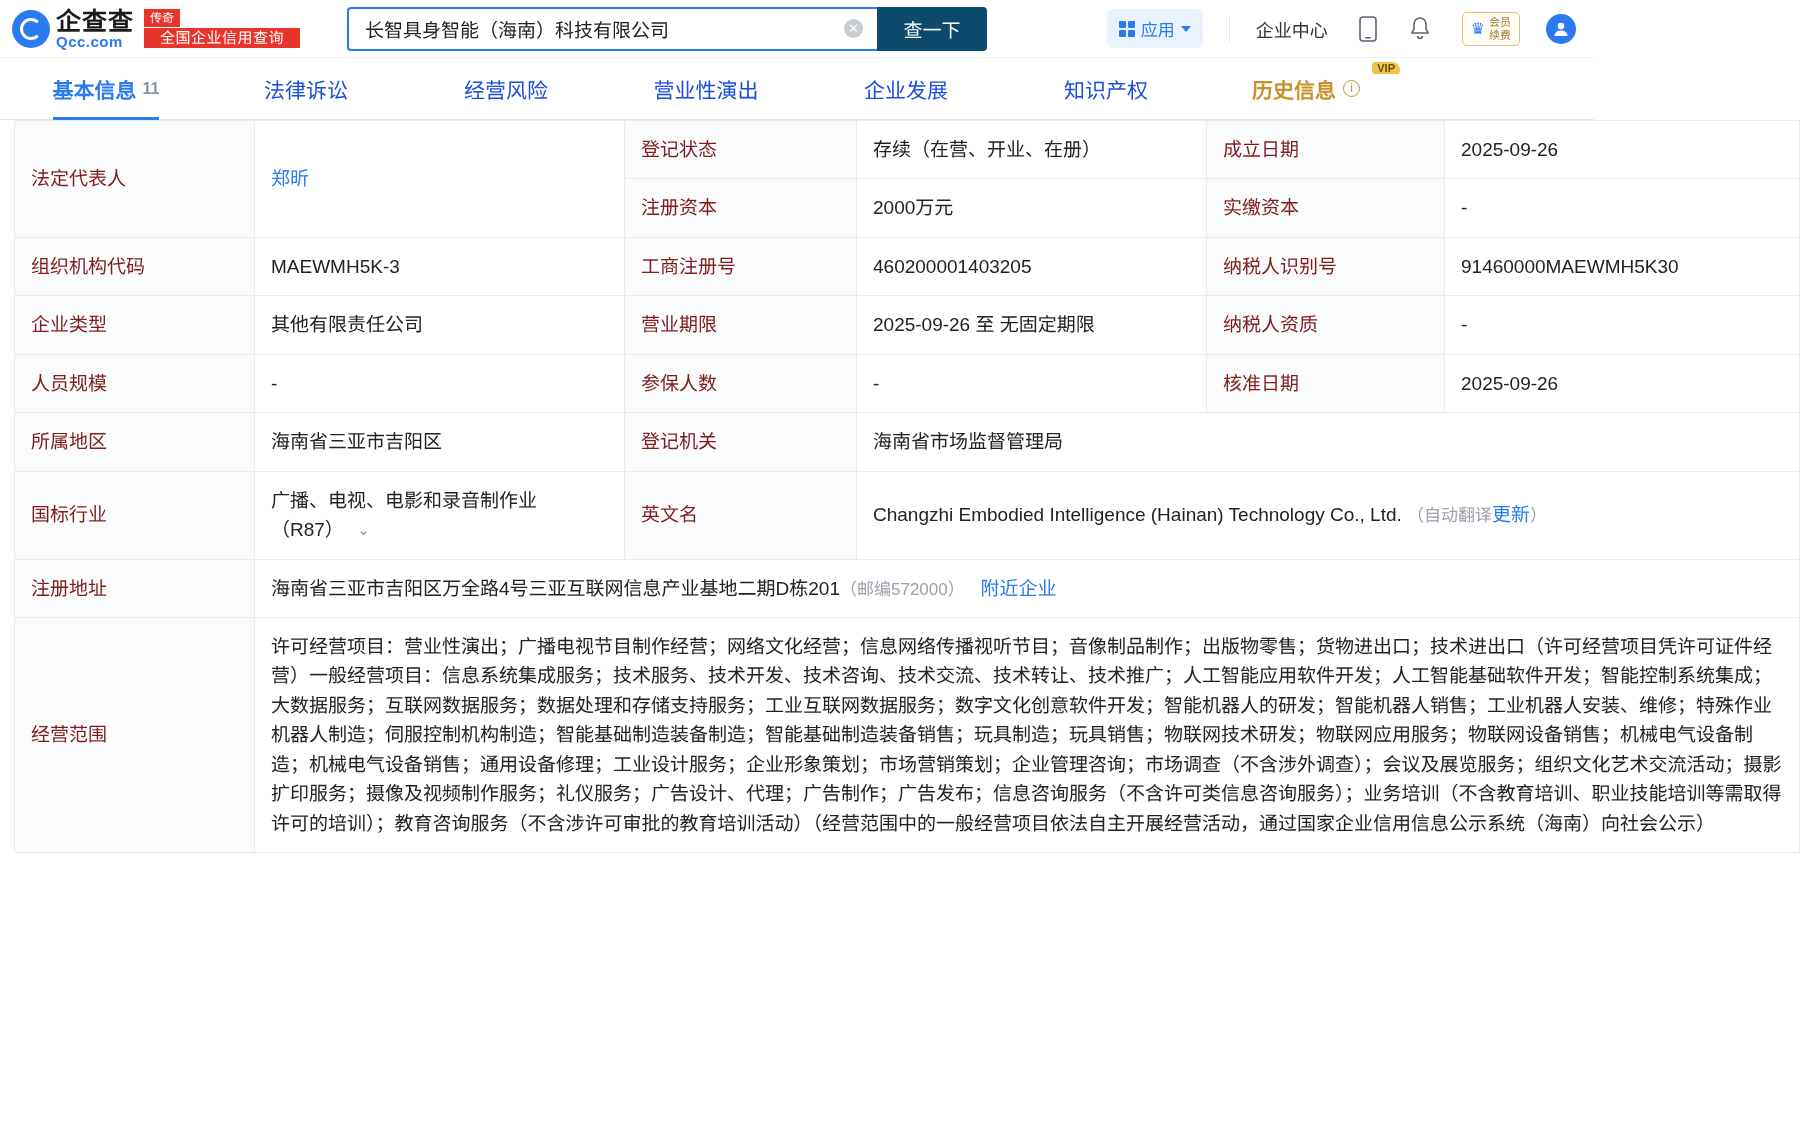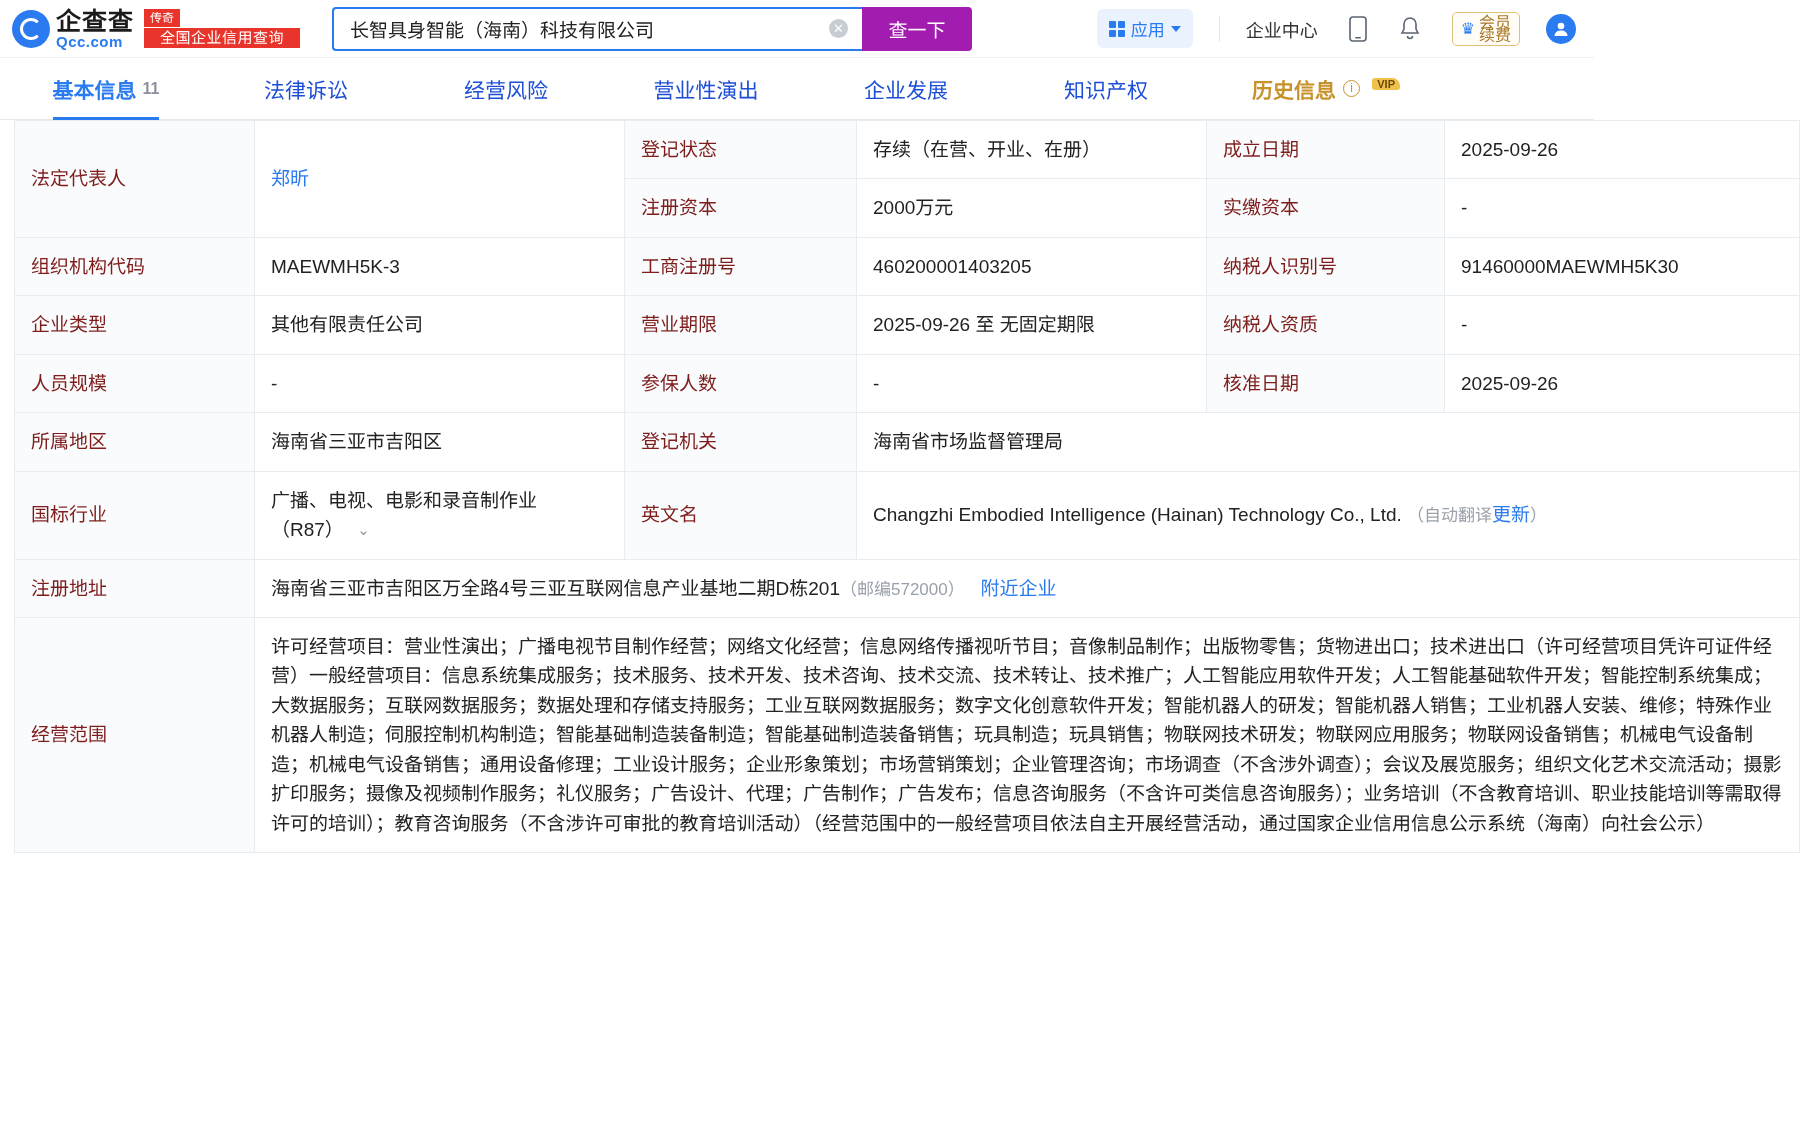--- a/index.html
+++ b/index.html
@@ -39,21 +39,21 @@
   .logo-cn { font-size: 25px; font-weight: 700; color: #1b1b1b; letter-spacing: 1px; }
   .logo-en { font-size: 15px; font-weight: 700; color: #2a7bf0; letter-spacing: .5px; }
   .logo-badges { display:flex; flex-direction:column; margin-left: 4px; }
   .badge-red {
     background: #e8342a; color: #ffffff; font-size: 13px;
     padding: 2px 8px; line-height: 16px; font-weight: 500;
   }
   .badge-red.small { font-size: 12px; padding: 1px 6px; align-self: flex-start; margin-bottom: 1px;}
   .badge-red.wide { font-size: 15px; padding: 2px 16px; letter-spacing: .5px;}
 
-  .search-wrap { display: flex; align-items: center; margin-left: 32px; }
+  .search-wrap { display: flex; align-items: center; margin-left: 47px; }
   .search-box {
     width: 530px; height: 44px;
     border: 2px solid #2a7bf0; border-right: none;
     border-radius: 4px 0 0 4px;
     display: flex; align-items: center;
     padding: 0 14px;
     background: #fff;
   }
   .search-input {
     border: none; outline: none; flex: 1;
@@ -62,21 +62,21 @@
     background: transparent;
   }
   .clear-icon {
     width: 19px; height: 19px; border-radius: 50%;
     background: #c8cdd4; color: #fff;
     font-size: 13px; line-height: 19px; text-align: center;
     cursor: pointer; flex: none;
   }
   .search-btn {
     height: 44px; min-width: 110px;
-    background: #a21caf; color: #fff;
+    background: #0c4a6e; color: #fff;
     border: none; border-radius: 0 4px 4px 0;
     font-size: 19px; cursor: pointer;
     font-family: "Liberation Sans", sans-serif;
   }
 
   .header-right { margin-left: auto; display: flex; align-items: center; gap: 8px; }
   .apps-btn {
     display: flex; align-items: center; gap: 6px;
     background: #eaf2fe; color: #2a7bf0;
     border-radius: 6px; padding: 7px 12px; font-size: 17px;
@@ -87,21 +87,21 @@
   .caret-down { width:0;height:0;border-left:5px solid transparent;border-right:5px solid transparent;border-top:6px solid #2a7bf0;}
   .divider-v { width: 1px; height: 26px; background: #e2e6eb; margin: 0 18px; }
   .hr-link { font-size: 18px; color: #333; cursor: pointer; }
   .icon-btn { margin-left: 22px; cursor: pointer; color:#5a6472; display:flex; align-items:center;}
   .vip-badge {
     display: flex; align-items: center; gap: 4px;
     border: 1px solid #e3c07a; border-radius: 5px;
     padding: 3px 8px; margin-left: 22px; background:#fffdf6; cursor: pointer;
   }
   .vip-badge .crown { color: #2a7bf0; font-size: 16px; }
-  .vip-badge .vtext { display:flex; flex-direction:column; font-size: 16px; color: #a9792a; line-height: 13px;}
+  .vip-badge .vtext { display:flex; flex-direction:column; font-size: 11px; color: #a9792a; line-height: 13px;}
   .avatar-btn { margin-left: 18px; width: 30px; height: 30px; border-radius: 50%; background: #2a7bf0; display:flex;align-items:center;justify-content:center;color:#fff;font-size:15px; cursor:pointer;}
 
   
   .tabs {
     height: 62px; display: flex; align-items: stretch;
     border-bottom: 1px solid #e6e9ee; background: #fff;
     padding-left: 6px;
   }
   .tab {
     display: flex; align-items: center; justify-content: center;
@@ -109,21 +109,21 @@
     position: relative; padding: 0 14px; width: 200px;
   }
   .tab .count { font-size: 16px; color: #8a919c; margin-left: 6px; }
   .tab.active { color: #2a7bf0; font-weight: 700; }
   .tab.active::after {
     content: ""; position: absolute; bottom: -1px; left: 50%; transform: translateX(-50%);
     width: 106px; height: 3px; background: #2a7bf0;
   }
   .tab.history { color: #c8922b; font-weight: 700; }
   .tab .vip-tag {
-    position: absolute; top: 20px; right: 6px;
+    position: absolute; top: 4px; right: 6px;
     background: #f0c24b; color: #6b4a05; font-size: 11px; font-weight: 700;
     padding: 0 5px; border-radius: 3px 8px 3px 3px;
   }
   .info-circle {
     display:inline-block; width: 17px;height:17px;border:1px solid #c8922b;border-radius:50%;
     font-size:12px;line-height:15px;text-align:center;color:#c8922b;margin-left:7px;font-weight:400;
   }
 
   
   .table-wrap { padding: 0 14px; }

